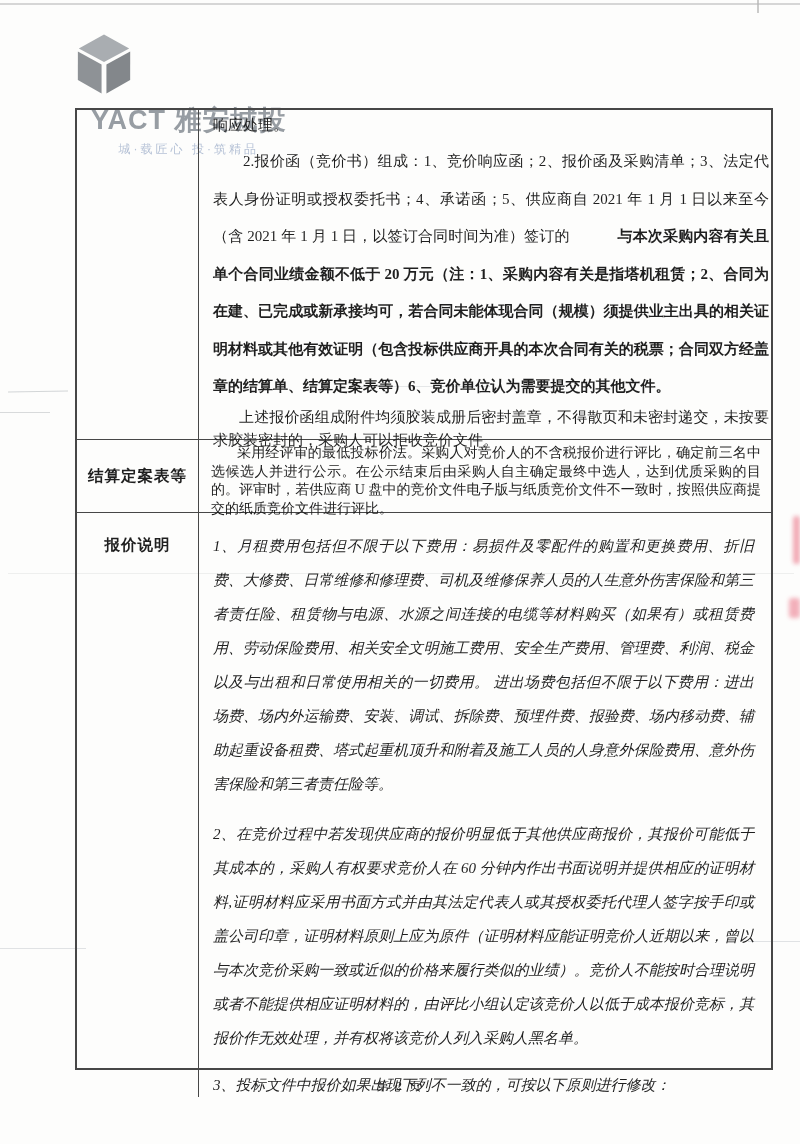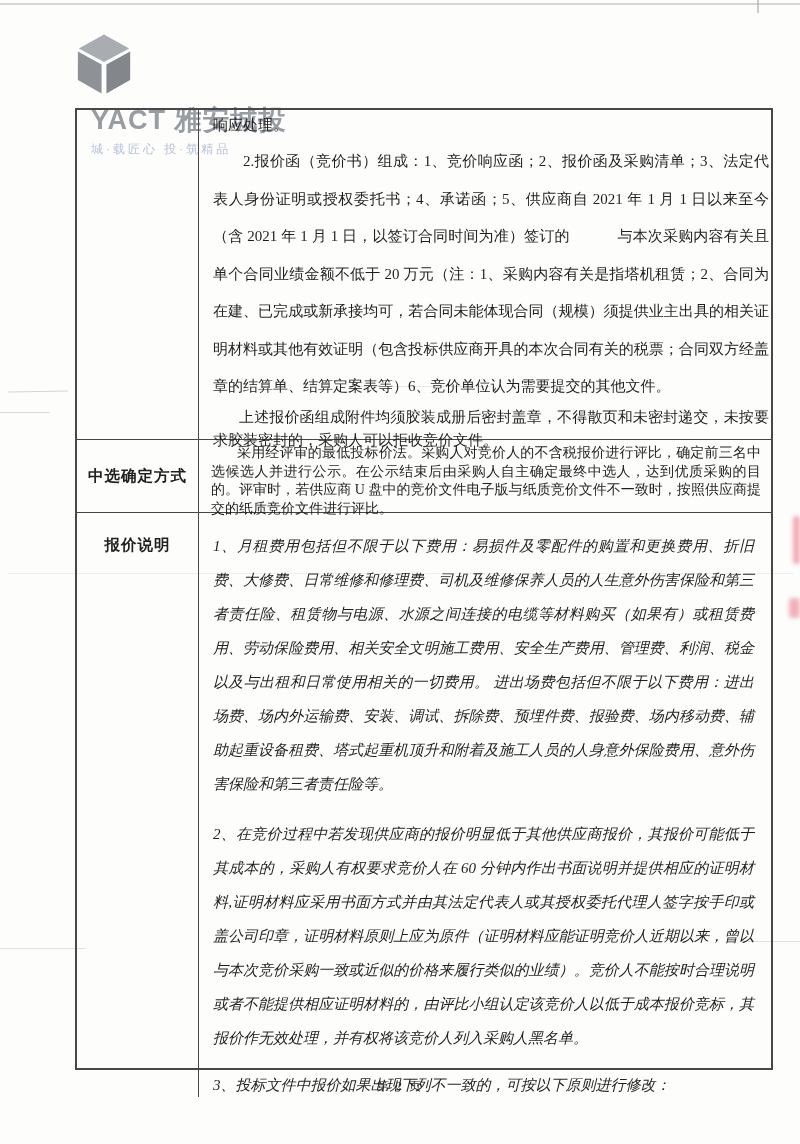--- a/index.html
+++ b/index.html
@@ -24,42 +24,42 @@
   .pencil.a6 { left:748px; top:941px; width:52px; opacity:.3; }
   .red-mark { position:absolute; right:0; background:#e8657a; filter:blur(2px); border-radius:3px; }
   .red-mark.m1 { top:516px; width:7px;  height:48px; opacity:.55; }
   .red-mark.m2 { top:598px; width:11px; height:20px; opacity:.5; }
 
   
   .logo { position:absolute; left:73px; top:31px; display:flex; align-items:flex-start;flex-direction:column; }
   .logo-cube { width:62px; height:67px; }
   .logo-textblock { margin-left:18px; padding-top:7px; font-family:"Liberation Sans","DejaVu Sans",sans-serif; }
   .logo-title { font-size:27px; font-weight:bold; color:#979da3; letter-spacing:1px; line-height:30px; }
-  .logo-tagline { margin-top:6px; font-size:12px; color:#b6c2d6; letter-spacing:3px; }
+  .logo-tagline { margin-top:6px; font-size:12px; color:#b6c2d6; letter-spacing:3px;text-align:center; }
 
   
   .doc-table {
     position:absolute; left:75px; top:108px; width:698px; height:962px;
     box-sizing:border-box; border:2px solid #474747;
     display:grid; grid-template-columns:122px 1fr; grid-template-rows:330px 73px auto;
     background:transparent;
   }
   .cell { box-sizing:border-box; }
   .lab { border-right:1.5px solid #474747; display:flex; justify-content:center;
          font-weight:bold; font-size:15.5px; letter-spacing:1px; }
   .lab.mid { align-items:center; }
   .lab.top { align-items:flex-start; padding-top:22px; }
   .bb { border-bottom:1.5px solid #474747; }
 
   .body-cell { padding:4px 2px 0 14px; font-size:15px; }
   .body-cell p { margin:0; text-align:justify; }
 
   .r1-p1 { line-height:23px; }
   .r1-p2 { margin-top:6px !important; line-height:37.5px; text-indent:30px; }
-  .r1-p2 .strong { font-weight:normal;margin-left:48px; }
+  .r1-p2 .strong { font-weight:bold;margin-left:48px; }
   .r1-p3 { line-height:23px; text-indent:26px; font-weight:normal; }
 
   .r2-text { padding:4px 10px 0 12px; font-size:14px;font-family:Liberation Serif, serif; }
   .r2-text p { line-height:18.5px; text-indent:26px; }
 
   .r3-cell { padding:8px 17px 0 14px;font-style:italic; }
   .r3-p1 { margin-top:8px !important; line-height:34px; }
   .r3-p2 { margin-top:16px !important; line-height:34px; }
   .r3-p3 { margin-top:18px !important; line-height:24px; }
 
@@ -97,21 +97,21 @@
 
   <div class="doc-table">
 
     <div class="cell lab mid bb"></div>
     <div class="cell body-cell bb">
       <p class="r1-p1">响应处理。</p>
       <p class="r1-p2"><span>2.报价函（竞价书）组成：1、竞价响应函；2、报价函及采购清单；3、法定代表人身份证明或授权委托书；4、承诺函；5、供应商自 2021 年 1 月 1 日以来至今（含  2021 年 1 月 1 日，以签订合同时间为准）签订的</span><span class="strong">与本次采购内容有关且单个合同业绩金额不低于 20 万元（注：1、采购内容有关是指塔机租赁；2、合同为在建、已完成或新承接均可，若合同未能体现合同（规模）须提供业主出具的相关证明材料或其他有效证明（包含投标供应商开具的本次合同有关的税票；合同双方经盖章的结算单、结算定案表等）6、竞价单位认为需要提交的其他文件。</span></p>
       <p class="r1-p3">上述报价函组成附件均须胶装成册后密封盖章，不得散页和未密封递交，未按要求胶装密封的，采购人可以拒收竞价文件。</p>
     </div>
 
-    <div class="cell lab mid bb">中选确定方式</div>
+    <div class="cell lab mid bb">结算定案表等</div>
     <div class="cell body-cell r2-text bb">
       <p>采用经评审的最低投标价法。采购人对竞价人的不含税报价进行评比，确定前三名中选候选人并进行公示。在公示结束后由采购人自主确定最终中选人，达到优质采购的目的。评审时，若供应商 U 盘中的竞价文件电子版与纸质竞价文件不一致时，按照供应商提交的纸质竞价文件进行评比。</p>
     </div>
 
     <div class="cell lab top">报价说明</div>
     <div class="cell body-cell r3-cell">
       <p class="r3-p1">1、月租费用包括但不限于以下费用：易损件及零配件的购置和更换费用、折旧费、大修费、日常维修和修理费、司机及维修保养人员的人生意外伤害保险和第三者责任险、租赁物与电源、水源之间连接的电缆等材料购买（如果有）或租赁费用、劳动保险费用、相关安全文明施工费用、安全生产费用、管理费、利润、税金以及与出租和日常使用相关的一切费用。  进出场费包括但不限于以下费用：进出场费、场内外运输费、安装、调试、拆除费、预埋件费、报验费、场内移动费、辅助起重设备租费、塔式起重机顶升和附着及施工人员的人身意外保险费用、意外伤害保险和第三者责任险等。</p>
       <p class="r3-p2">2、在竞价过程中若发现供应商的报价明显低于其他供应商报价，其报价可能低于其成本的，采购人有权要求竞价人在 60 分钟内作出书面说明并提供相应的证明材料,证明材料应采用书面方式并由其法定代表人或其授权委托代理人签字按手印或盖公司印章，证明材料原则上应为原件（证明材料应能证明竞价人近期以来，曾以与本次竞价采购一致或近似的价格来履行类似的业绩）。竞价人不能按时合理说明或者不能提供相应证明材料的，由评比小组认定该竞价人以低于成本报价竞标，其报价作无效处理，并有权将该竞价人列入采购人黑名单。</p>
       <p class="r3-p3">3、投标文件中报价如果出现下列不一致的，可按以下原则进行修改：</p>
     </div>

